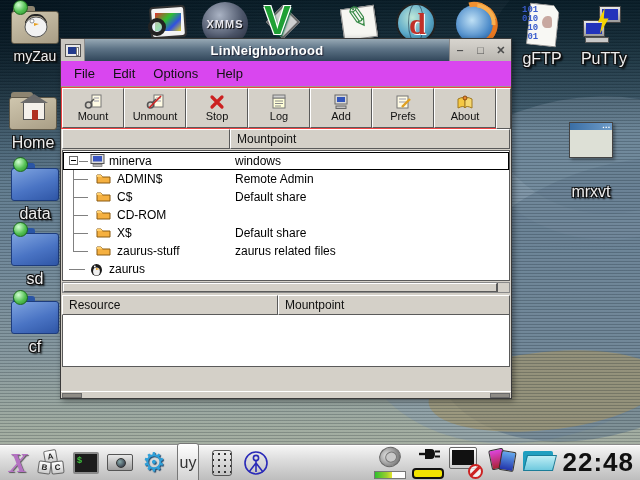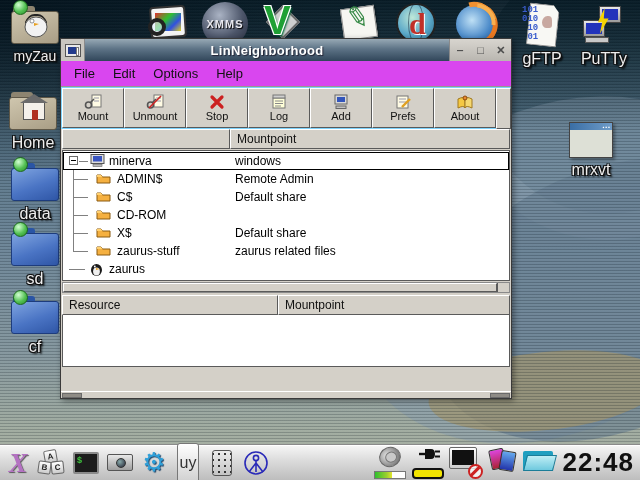--- a/index.html
+++ b/index.html
@@ -48,21 +48,21 @@
   #titlebar { display:flex; height:22px; }
   #title-icon-box { width:24px; height:22px; background:#c9c6c0; border-right:1px solid #8a8a8a; display:flex; align-items:center; justify-content:center; }
   #title-grad { flex:1; background:linear-gradient(180deg,#97a9b5 0%,#5d7386 45%,#31465a 100%); display:flex; align-items:center; justify-content:center; }
   #title-text { color:#ffffff; font-weight:bold; font-size:13px; letter-spacing:0.3px; text-shadow:1px 1px 1px #223; }
   #title-btns { width:62px; background:linear-gradient(180deg,#d8d5cf,#b9b6b0); display:flex; align-items:center; justify-content:space-around; border-left:1px solid #8a8a8a; }
   .tbtn { color:#4e4e4e; font-size:11px; font-weight:bold; width:14px; text-align:center; cursor:default; }
 
   #menubar { height:26px; background:#d946ef; border-bottom:1px solid #9a9790; display:flex; align-items:center; padding-left:8px; }
   .menu-item { font-size:13px; color:#111; padding:3px 13px 3px 5px; }
 
-  #toolbar { height:42px; display:flex; background:#7dd3fc; padding:1px 0 0 1px;justify-content:center; }
+  #toolbar { height:42px; display:flex; background:#ef4444; padding:1px 0 0 1px;justify-content:center; }
   .tool-btn { width:62px; height:40px; display:flex; flex-direction:column; align-items:center; justify-content:center; gap:1px; }
   .tool-btn span { font-size:11px; color:#111; line-height:11px; }
   #toolbar .filler { flex:1; }
 
   .hdr-row { display:flex; height:20px; padding:0 1px; gap:0; }
   .hdr-cell { height:20px; display:flex; align-items:center; padding-left:6px; font-size:12px; color:#111; }
 
   #tree { position:relative; height:131px; margin:1px; background:#ffffff; border:1px solid #5a5a5a; overflow:hidden; }
   .trow { position:relative; height:18px; font-size:12px; color:#000; }
   .trow .name { position:absolute; top:2px; }
@@ -273,21 +273,21 @@
       <i class="bolt"></i>
     </div>
     <div class="dlabel" style="font-size:16px;">PuTTy</div>
   </div>
 
   <div class="dicon" style="left:562px; top:122px; width:58px;">
     <div class="mrxvt-ico" style="margin:0 auto;">
       <i class="bar"></i>
         <span class="dots">▪▪▪</span>
     </div>
-    <div class="dlabel" style="font-size:16px; margin-top:3px;">mrxvt</div>
+    <div class="dlabel" style="font-size:16px; margin-top:25px;">mrxvt</div>
   </div>
 
   <div class="dicon" style="left:4px; top:92px; width:58px;">
     <div class="folder48 khaki">
       <i class="back"></i>
         <i style="position:absolute;left:0;top:5px;width:48px;height:33px;border-radius:3px;background:linear-gradient(160deg,#cfc6ae,#a99e86);border:1px solid #5f5848;"></i>
       <i class="house"></i>
     </div>
     <div class="dlabel" style="font-size:16px;">Home</div>
   </div>

